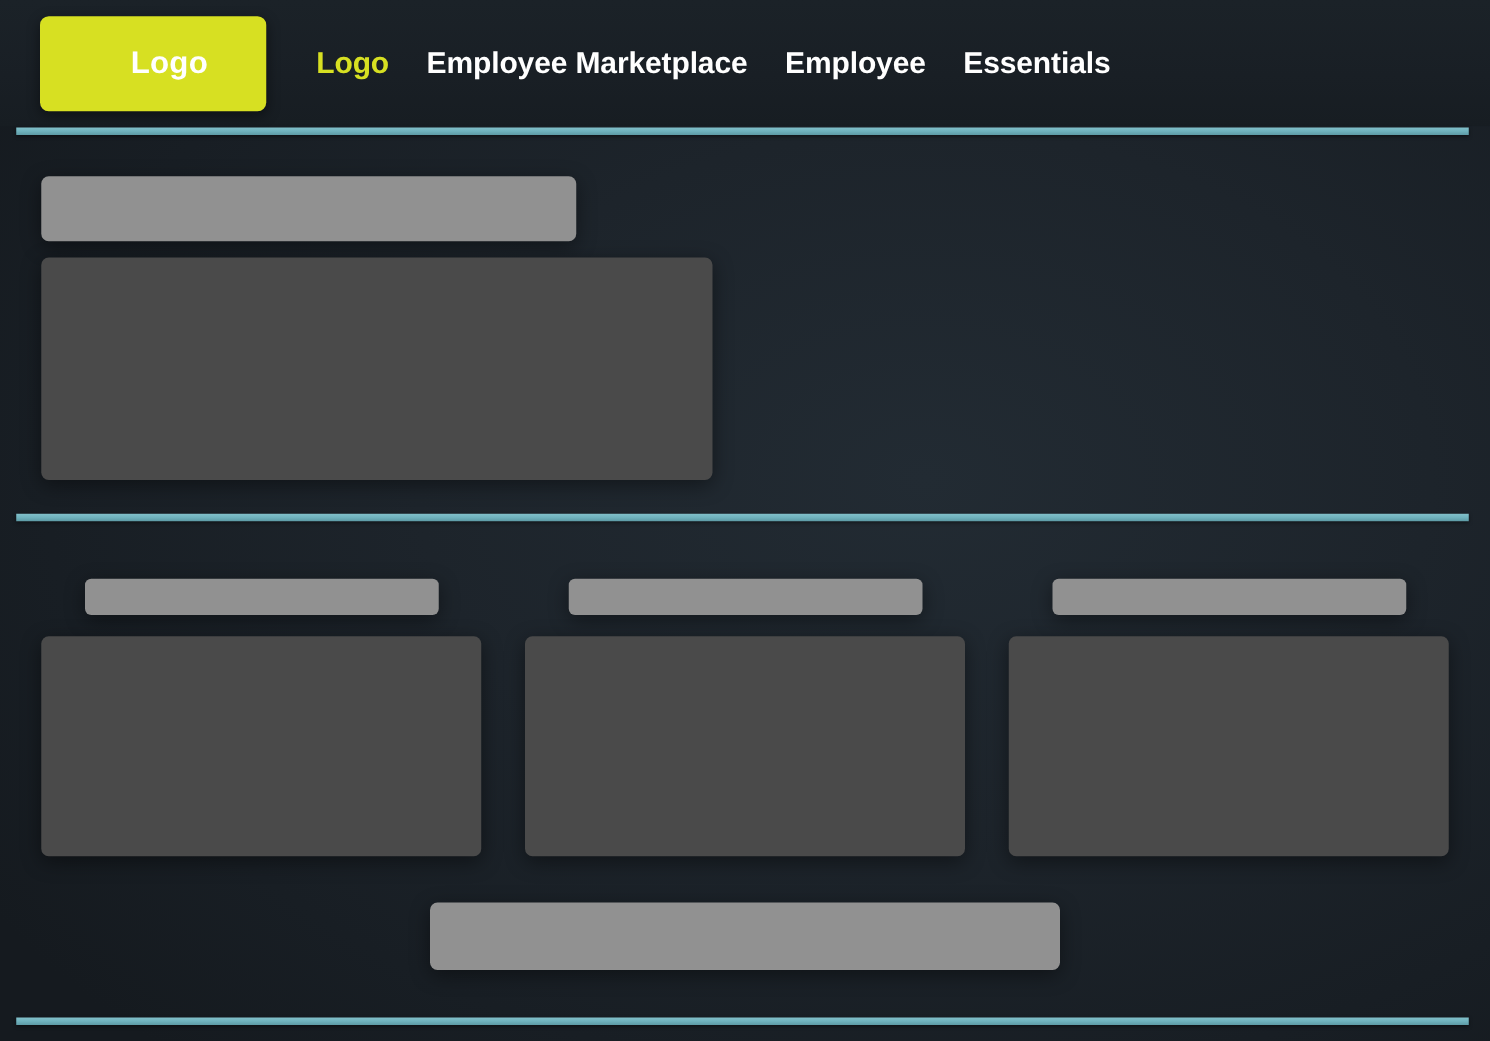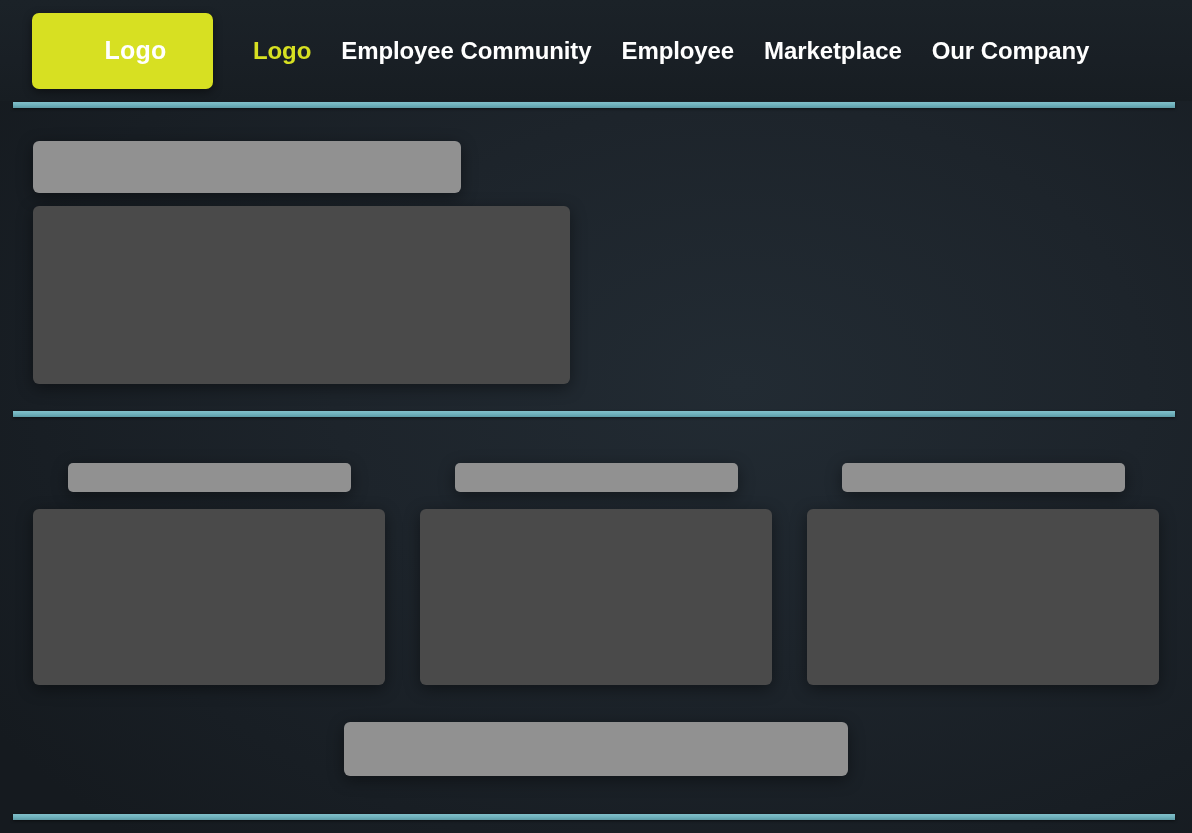--- a/index.html
+++ b/index.html
@@ -160,24 +160,23 @@
 <div id="page">
 
   <div class="navbar">
 
     <div class="logo-box">
       <span class="logo-text">Logo</span>
     </div>
 
     <nav class="nav-links">
       <span class="nav-link active">Logo</span>
-      <span class="nav-link">Employee Community</span>
+      <span class="nav-link">Employee Marketplace</span>
       <span class="nav-link">Employee</span>
-      <span class="nav-link">Marketplace</span>
-      <span class="nav-link">Our Company</span>
+      <span class="nav-link">Essentials</span>
     </nav>
 
   </div>
 
   <div class="divider" id="divider-top"></div>
 
   <div class="skel skel-light hero-bar"></div>
 
   <div class="skel skel-dark hero-block"></div>
 

